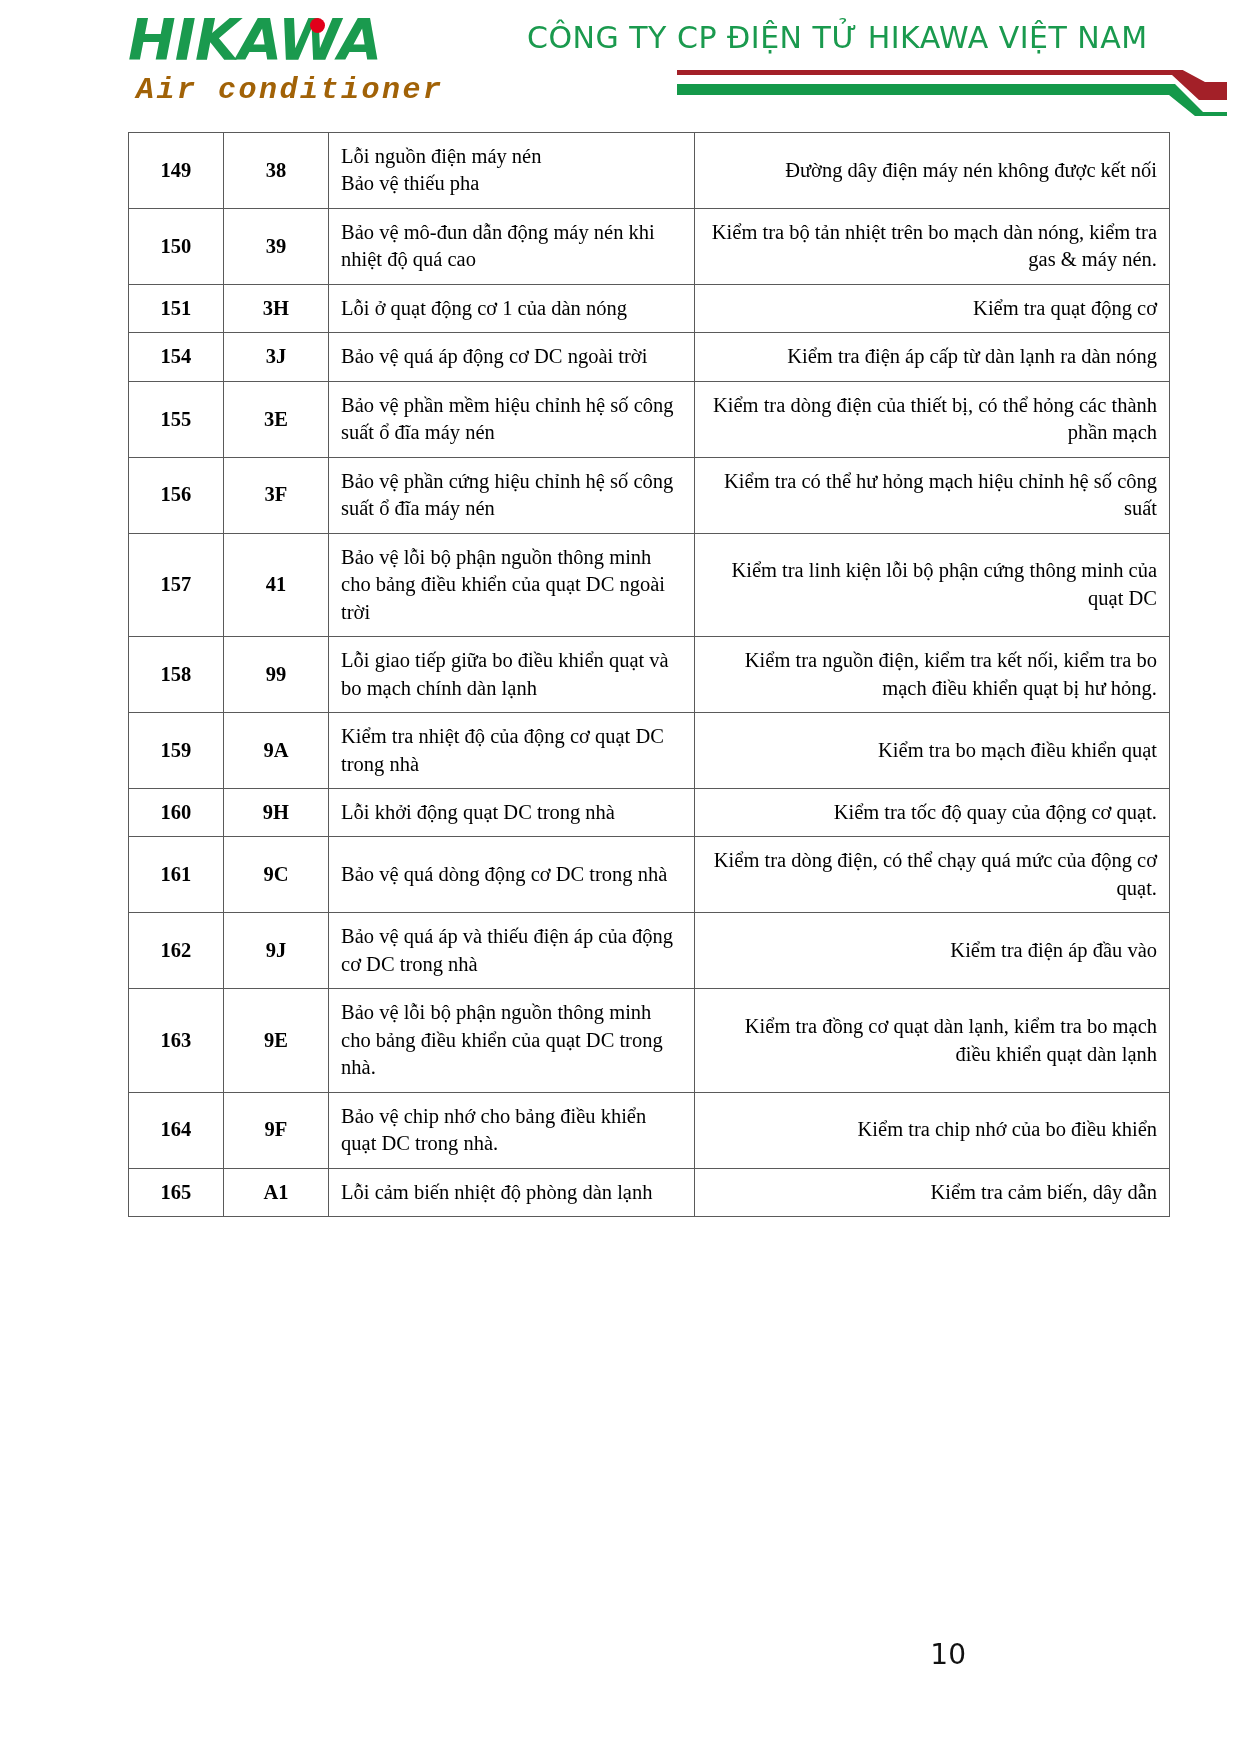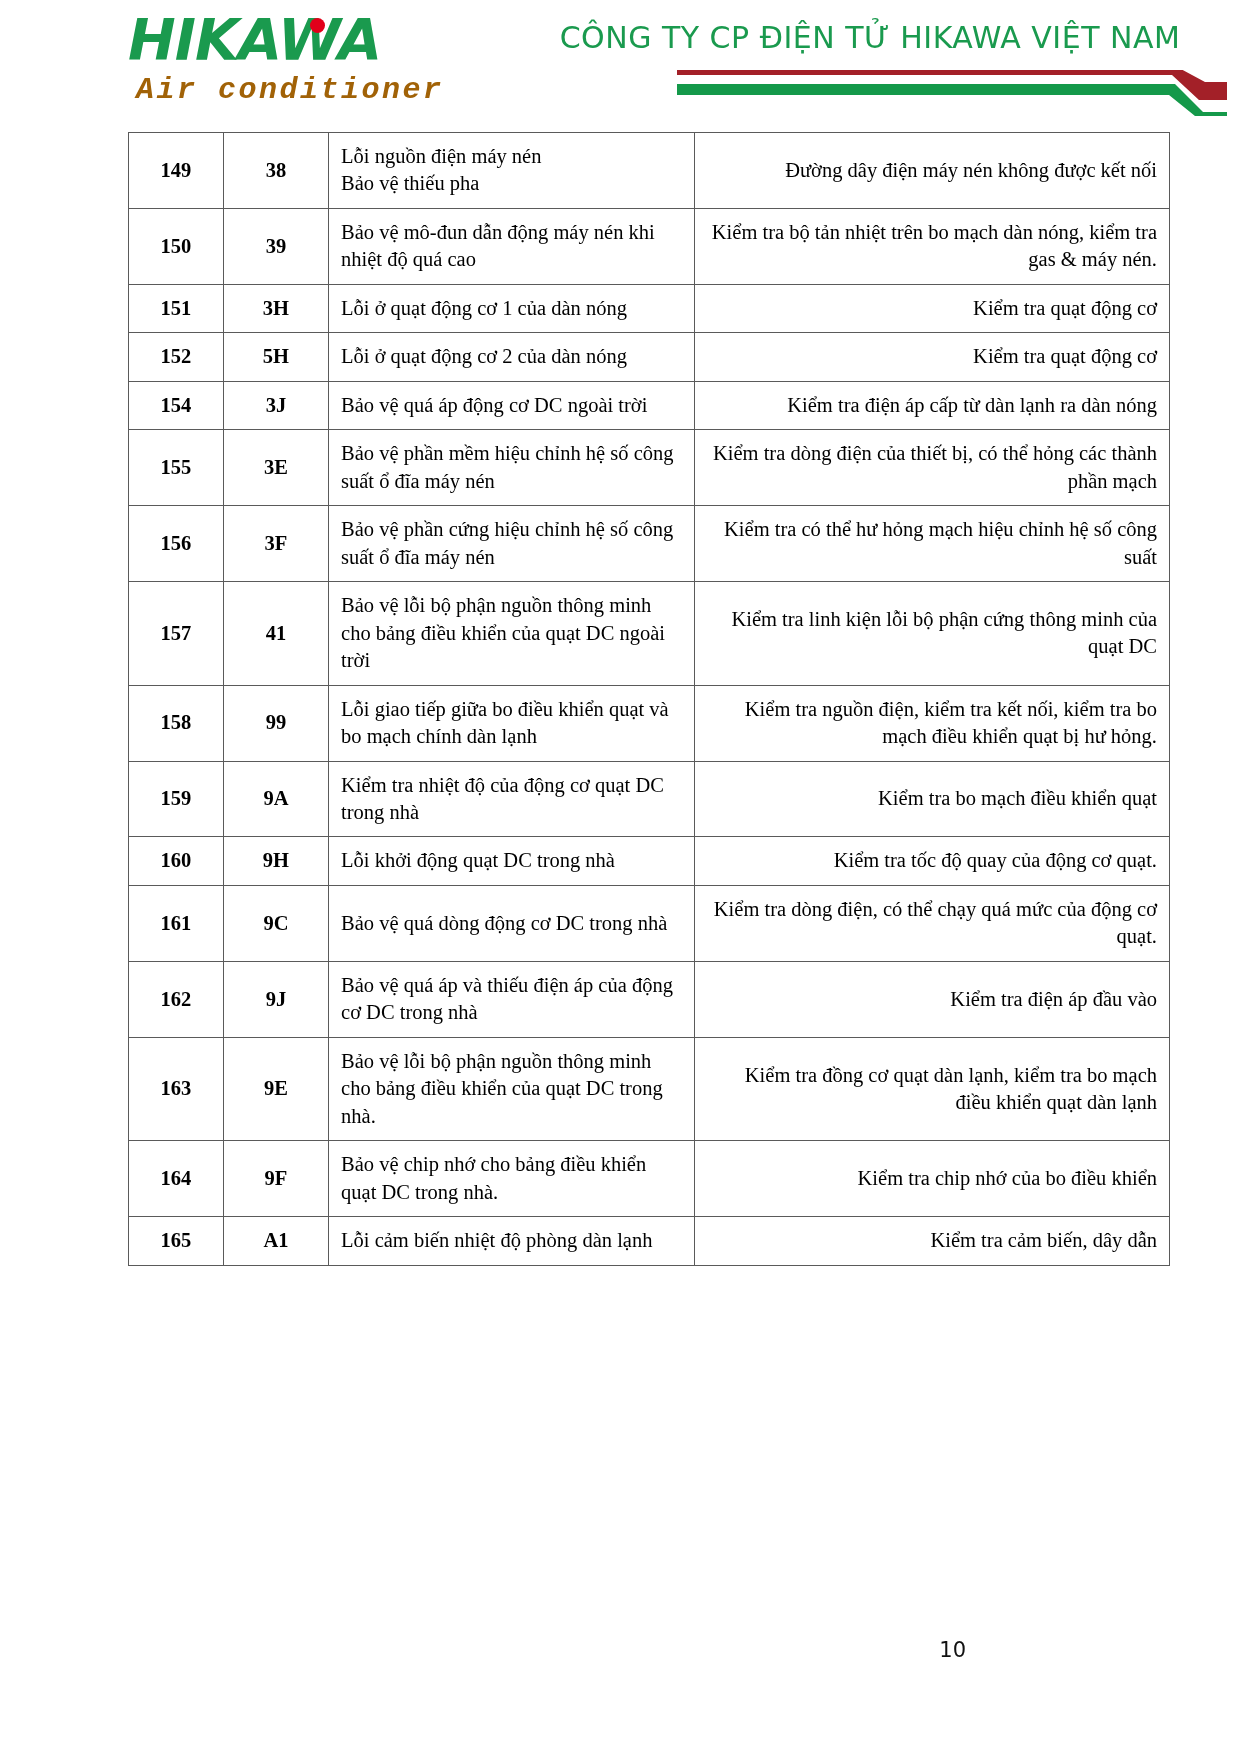--- a/index.html
+++ b/index.html
@@ -70,21 +70,21 @@
     top: 20px;
     width: 700px;
     height: 90px;
   }
   .company-name {
     font-family: "DejaVu Sans", sans-serif;
     font-weight: 400;
     font-size: 30px;
     letter-spacing: 0.5px;
     color: #1a9a4e;
-    text-align: center;
+    text-align: left;
     white-space: nowrap;
     padding-right: 14px;
   }
   .ribbon {
     position: absolute;
     right: 0;
     top: 50px;
     width: 700px;
     height: 46px;
   }
@@ -117,21 +117,21 @@
   
   .page-number {
     position: absolute;
     left: 0;
     top: 1638px;
     width: 1008px;
     text-align: right;
     padding-right: 42px;
     box-sizing: border-box;
     font-family: "DejaVu Sans", sans-serif;
-    font-size: 21px;
+    font-size: 28px;
     color: #111111;
   }
 </style>
 </head>
 <body>
 
 <div class="page-header">
 
   <div class="brand-logo">
     <div class="logo-word">HIKAWA</div>
@@ -173,26 +173,20 @@
       <td class="col-fix">Kiểm tra bộ tản nhiệt trên bo mạch dàn nóng, kiểm tra gas &amp; máy nén.</td>
     </tr>
 
     <tr>
       <td class="col-idx">151</td>
       <td class="col-code">3H</td>
       <td class="col-desc">Lỗi ở quạt động cơ 1 của dàn nóng</td>
       <td class="col-fix">Kiểm tra quạt động cơ</td>
     </tr>
 
-    <tr>
-      <td class="col-idx">152</td>
-      <td class="col-code">5H</td>
-      <td class="col-desc">Lỗi ở quạt động cơ 2 của dàn nóng</td>
-      <td class="col-fix">Kiểm tra quạt động cơ</td>
-    </tr>
 
 
     <tr>
       <td class="col-idx">154</td>
       <td class="col-code">3J</td>
       <td class="col-desc">Bảo vệ quá áp động cơ DC ngoài trời</td>
       <td class="col-fix">Kiểm tra điện áp cấp từ dàn lạnh ra dàn nóng</td>
     </tr>
 
     <tr>

